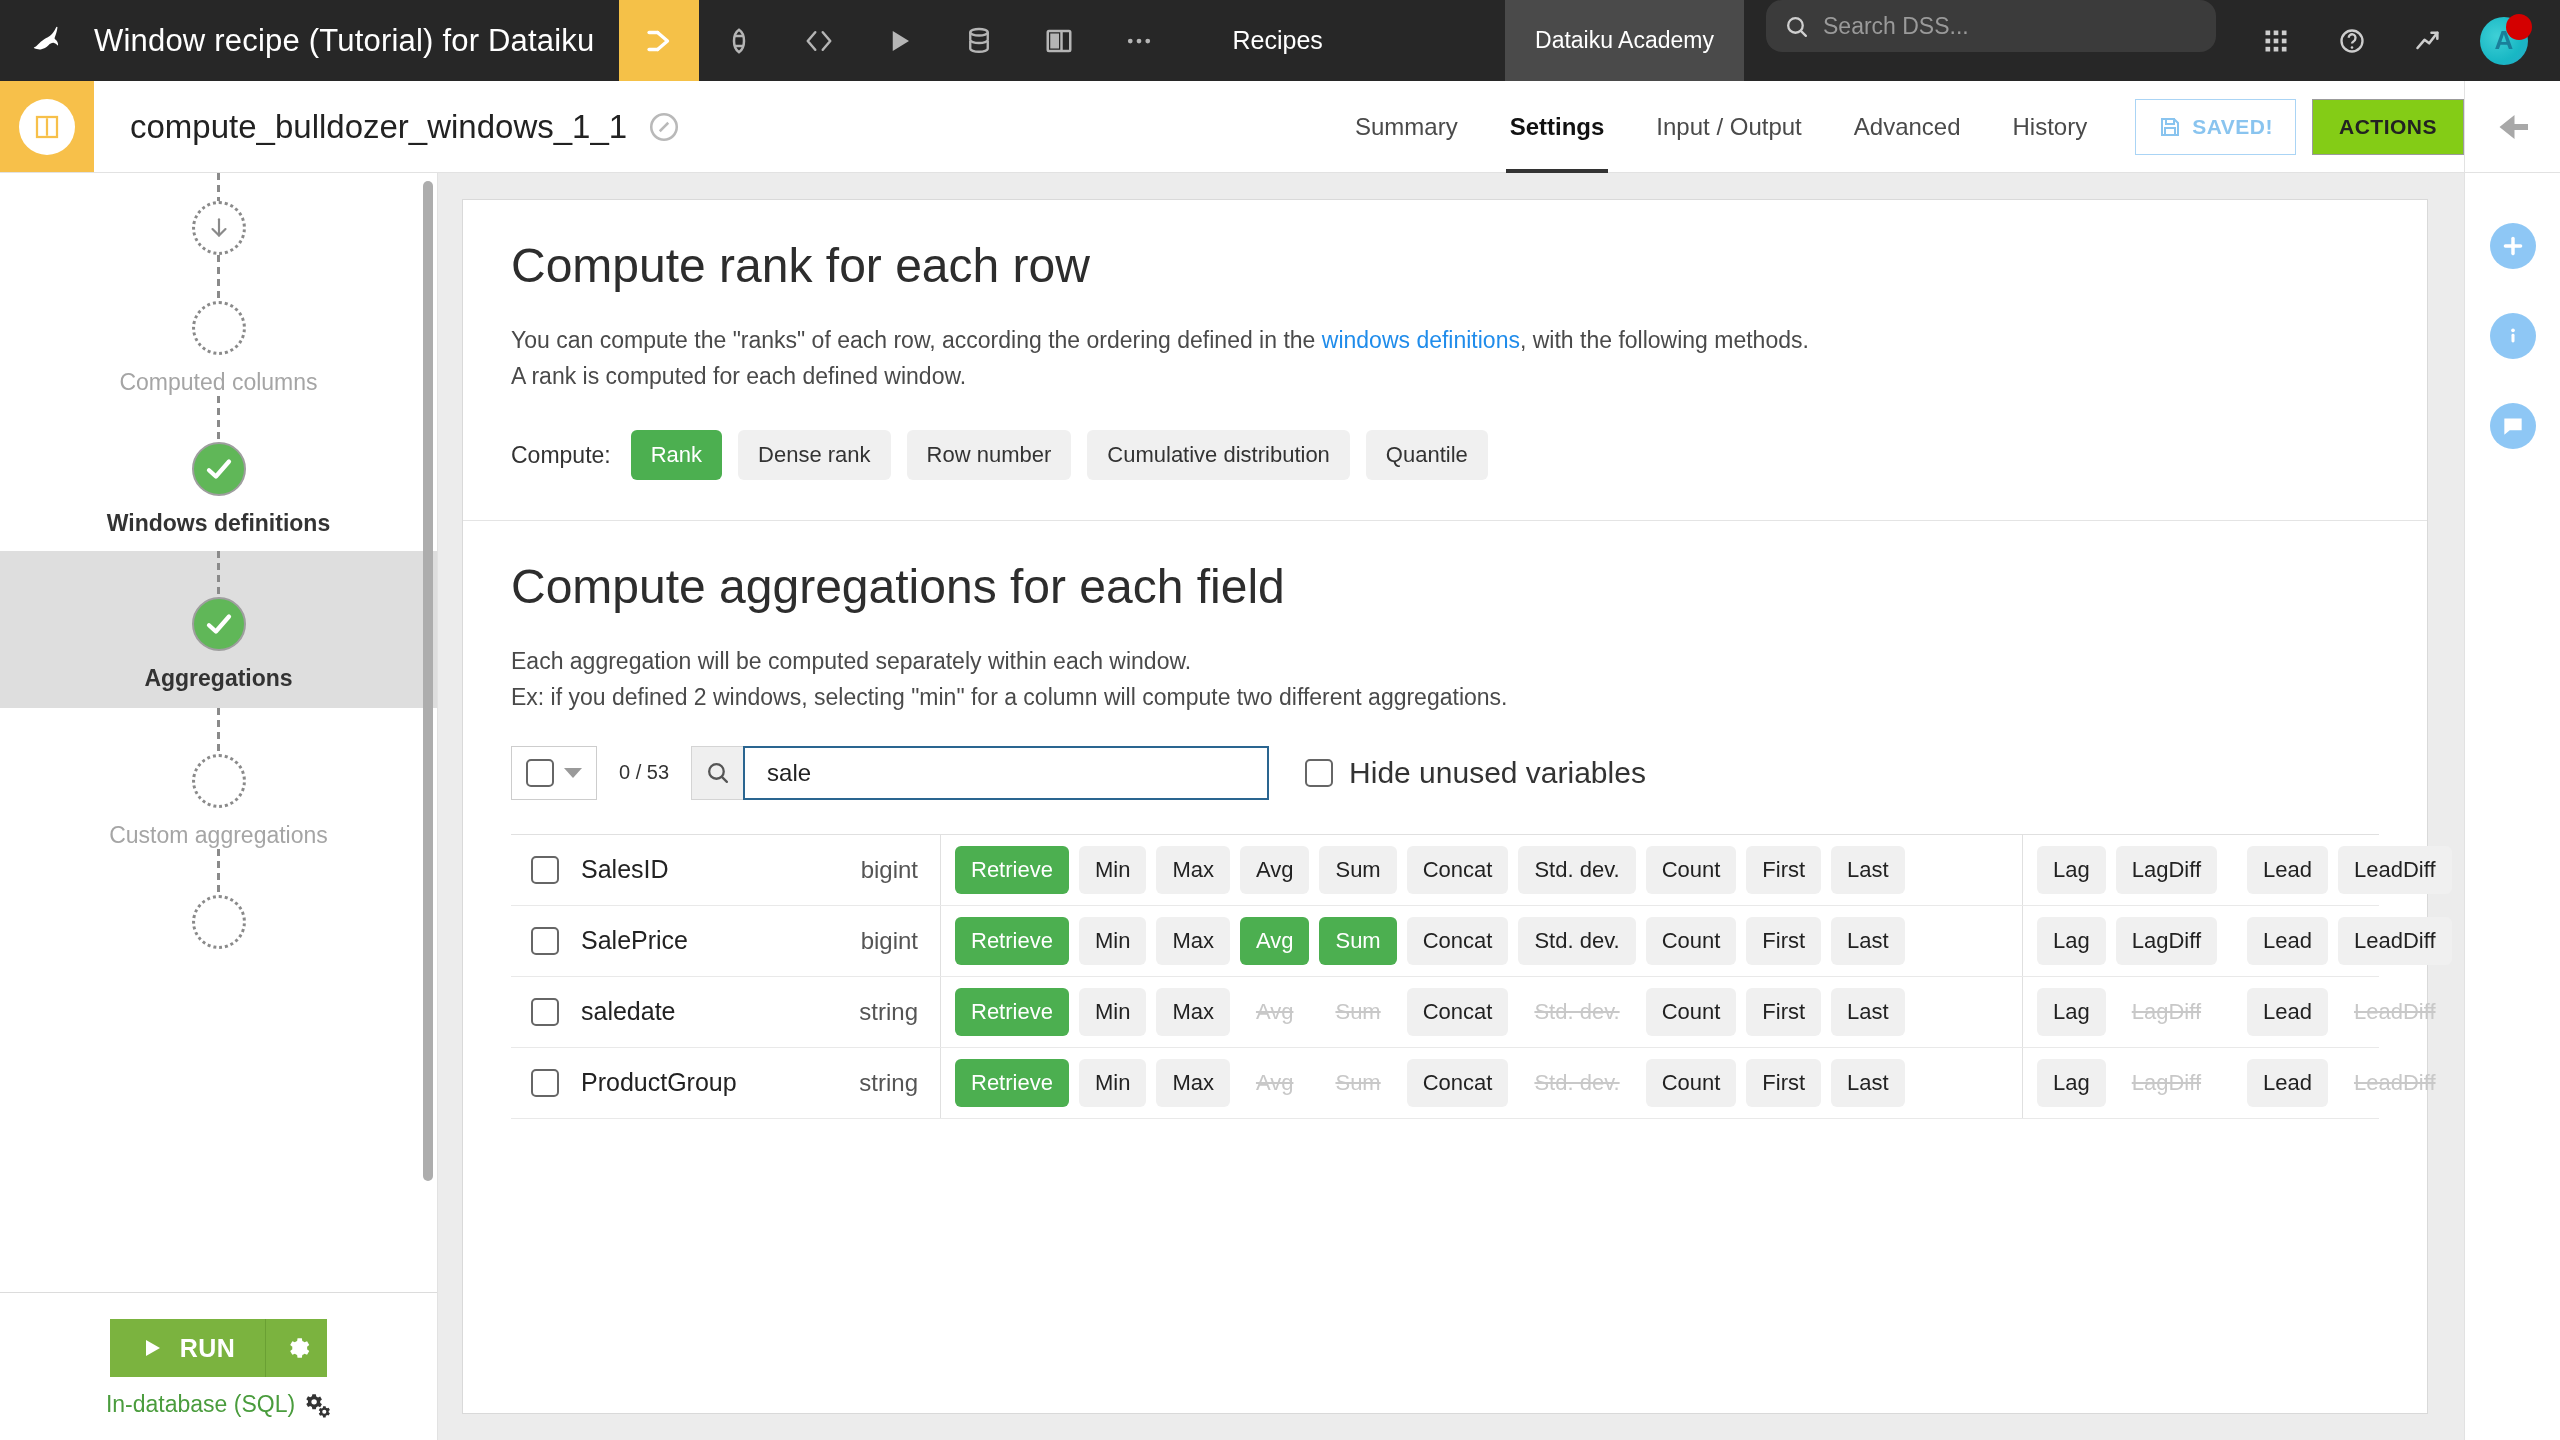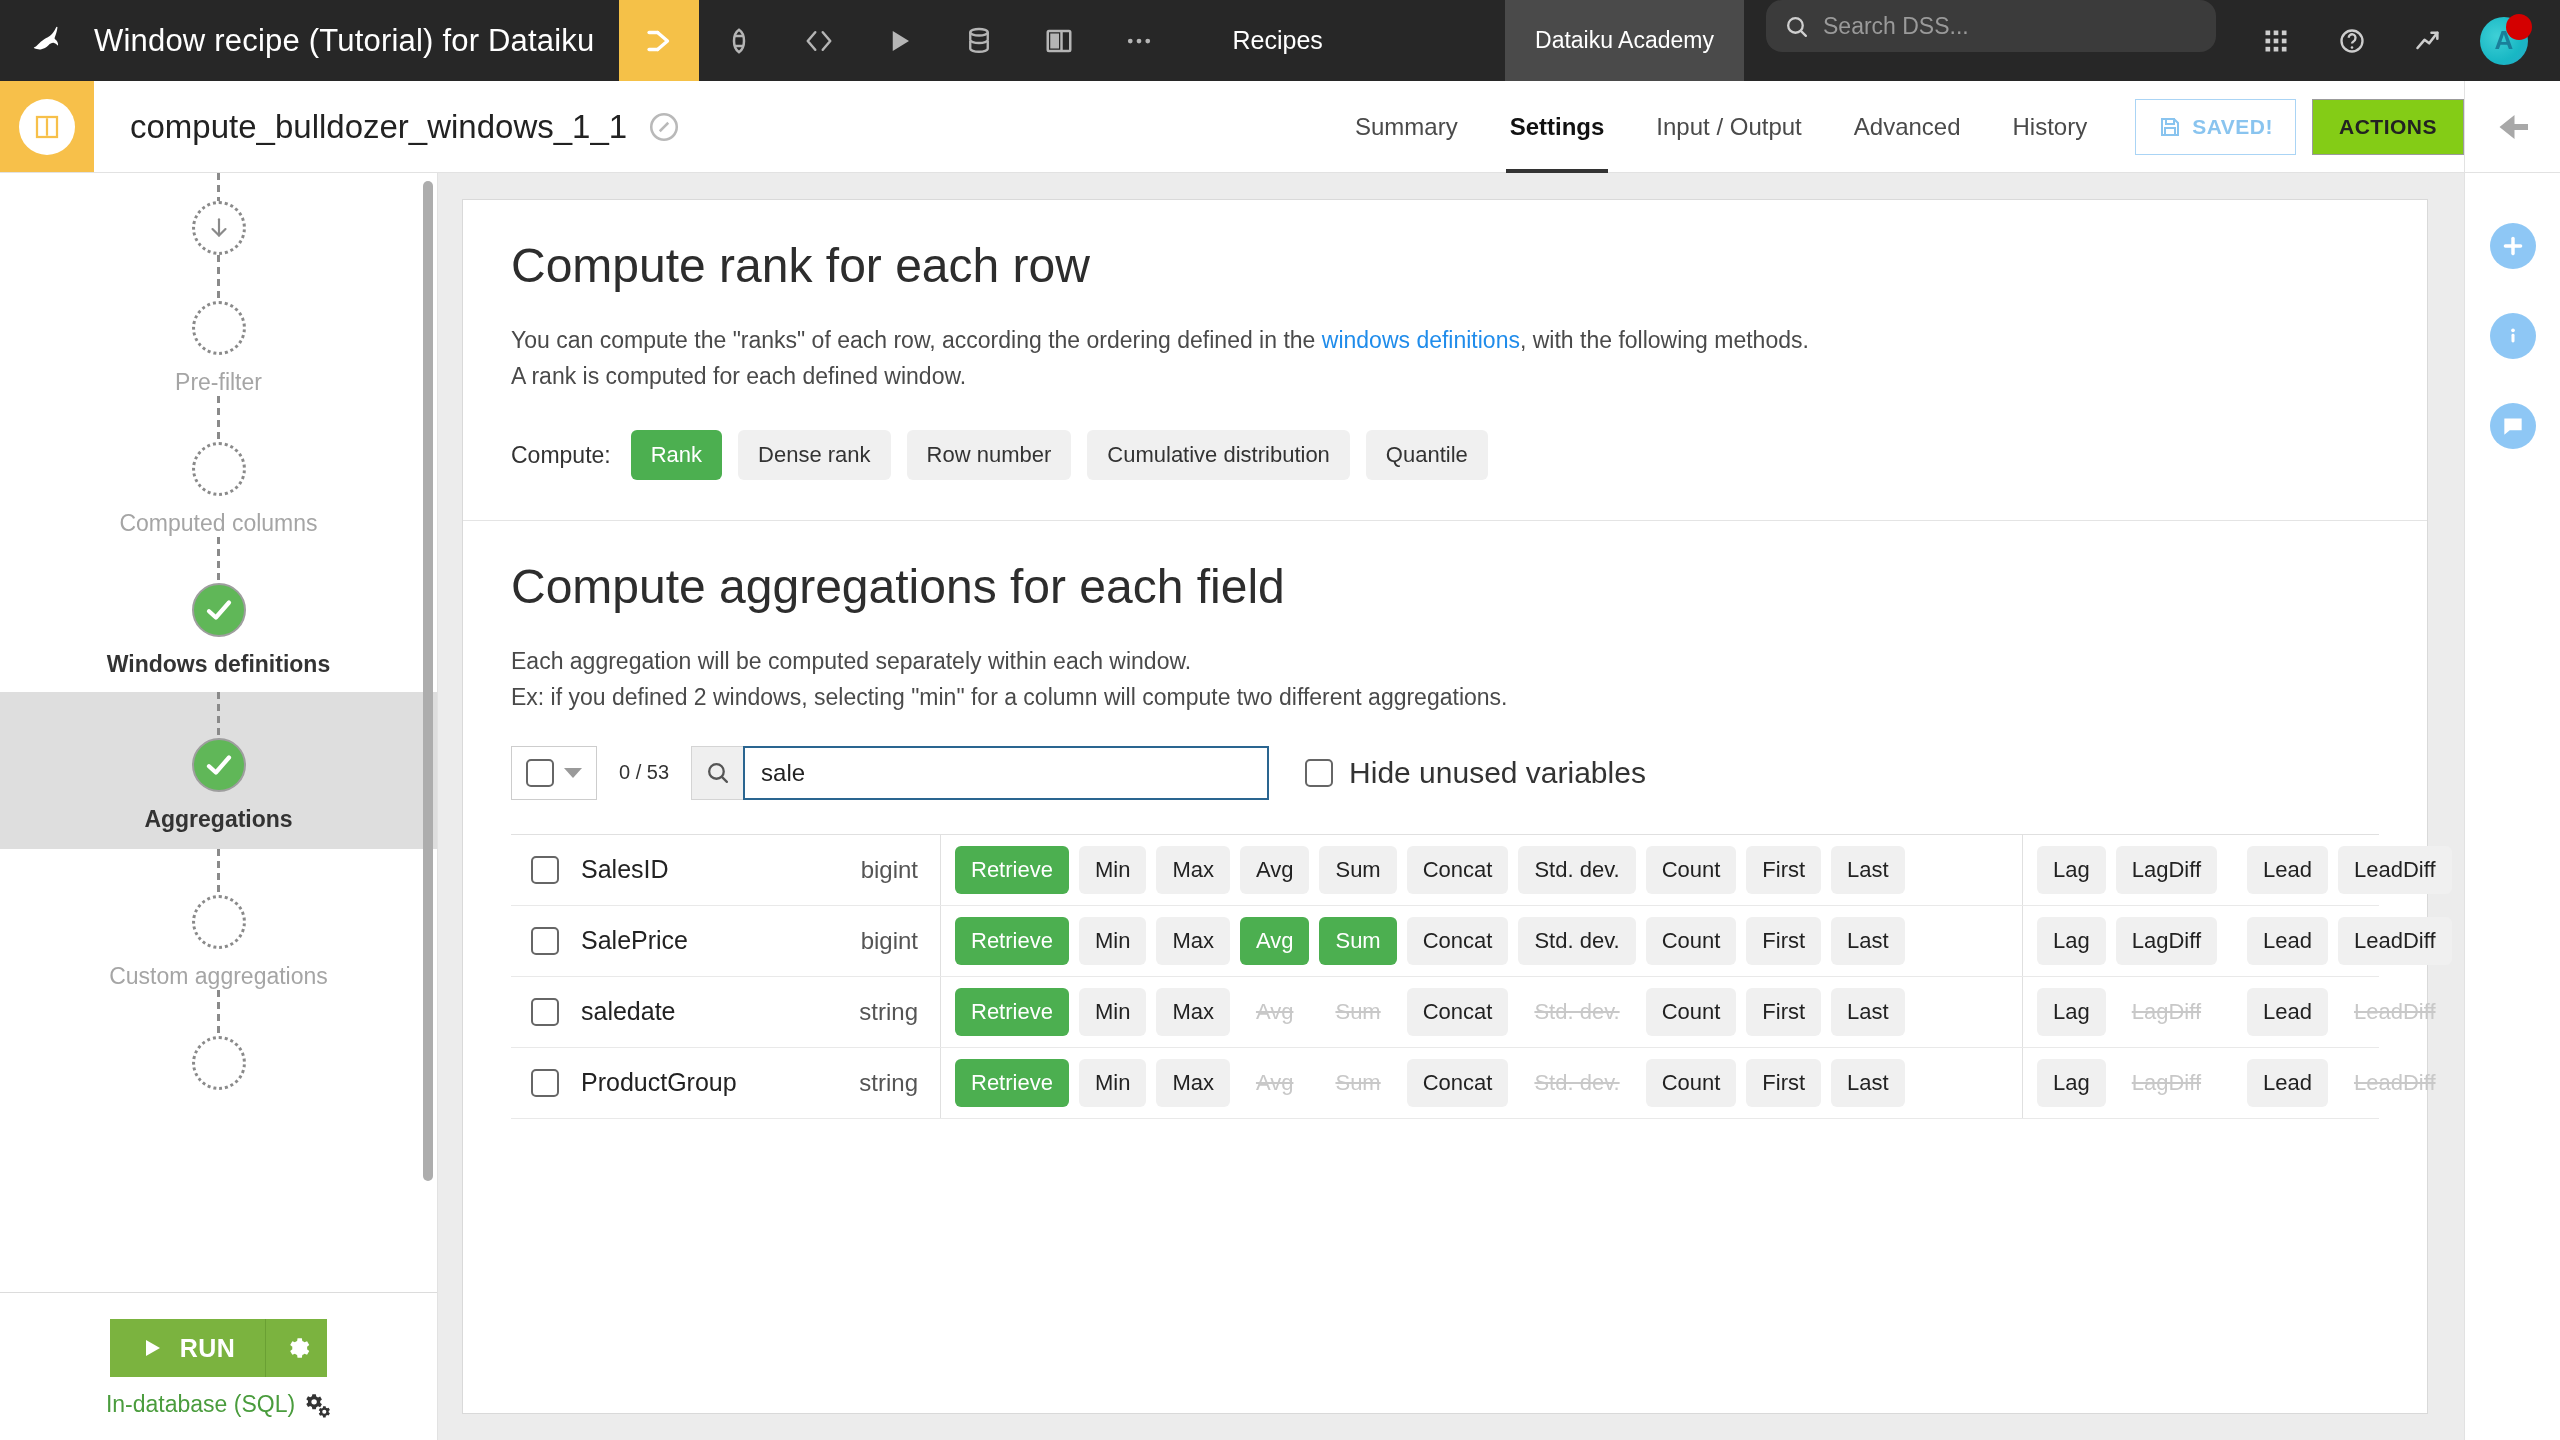--- a/index.html
+++ b/index.html
@@ -198,21 +198,21 @@
   .caret { width:0;height:0;border-left:9px solid transparent;border-right:9px solid transparent;border-top:10px solid #9a9a9a;}
   .count { font-size:20px; color:#333; margin: 0 22px; white-space:nowrap; }
   .search-box { display:flex; align-items:stretch; }
   .search-icon-box {
     width:52px; background:#efefef; display:flex; align-items:center; justify-content:center;
     border:1px solid #d4d4d4; border-right:none;
   }
   .search-icon-box svg { width:25px; height:25px; color:#555; }
   .search-box input {
     width: 526px; border:2px solid #2a6590; outline:none; font-size:24px;
-    padding: 0 16px; color:#222; font-family:"Liberation Sans", sans-serif;
+    padding: 0 22px; color:#222; font-family:"Liberation Sans", sans-serif;
     height:54px;
   }
   .hide-unused { display:flex; align-items:center; gap:16px; margin-left:36px; }
   .hide-unused span { font-size:30px; color:#333; white-space:nowrap; }
 
   
   .agg-table { margin-top: 34px; border-top:1px solid #e0e0e0; }
   .agg-row {
     display:flex; align-items:stretch; border-bottom:1px solid #e9e9e9;
     min-height:70px;
@@ -405,25 +405,20 @@
         <div class="step">
           <div class="node-line" style="height:28px"></div>
           <div class="node dashed">
             <svg class="arrow" viewBox="0 0 24 24" fill="none" stroke="currentColor" stroke-width="2" stroke-linecap="round" stroke-linejoin="round">
                 <line x1="12" y1="4" x2="12" y2="19"></line>
                 <polyline points="6 13 12 19 18 13"></polyline>
               </svg>
           </div>
         </div>
 
-        <div class="step">
-          <div class="node-line"></div>
-          <div class="node dashed"></div>
-          <div class="step-label">Pre-filter</div>
-        </div>
 
         <div class="step">
           <div class="node-line"></div>
           <div class="node dashed"></div>
           <div class="step-label">Computed columns</div>
         </div>
 
         <div class="step">
           <div class="node-line"></div>
           <div class="node done">

